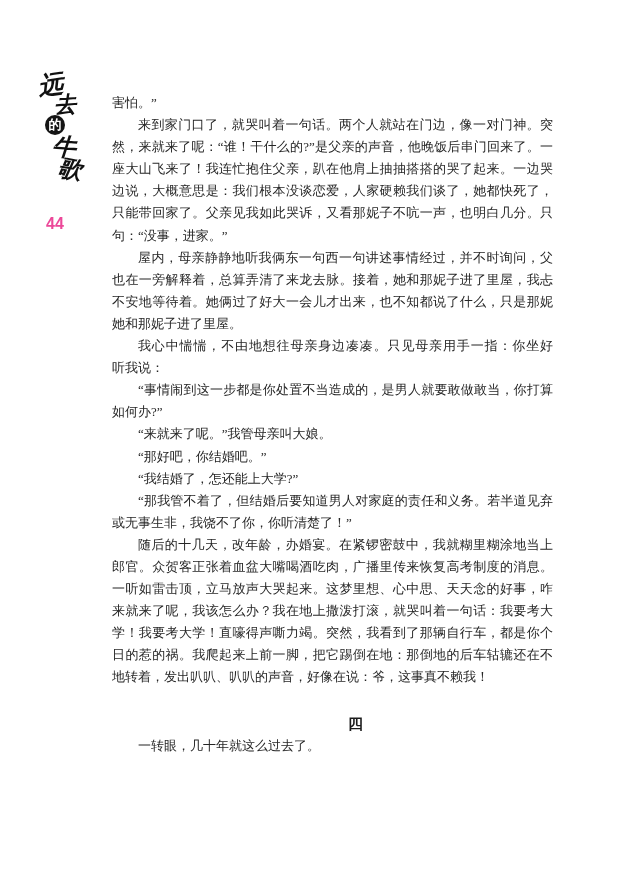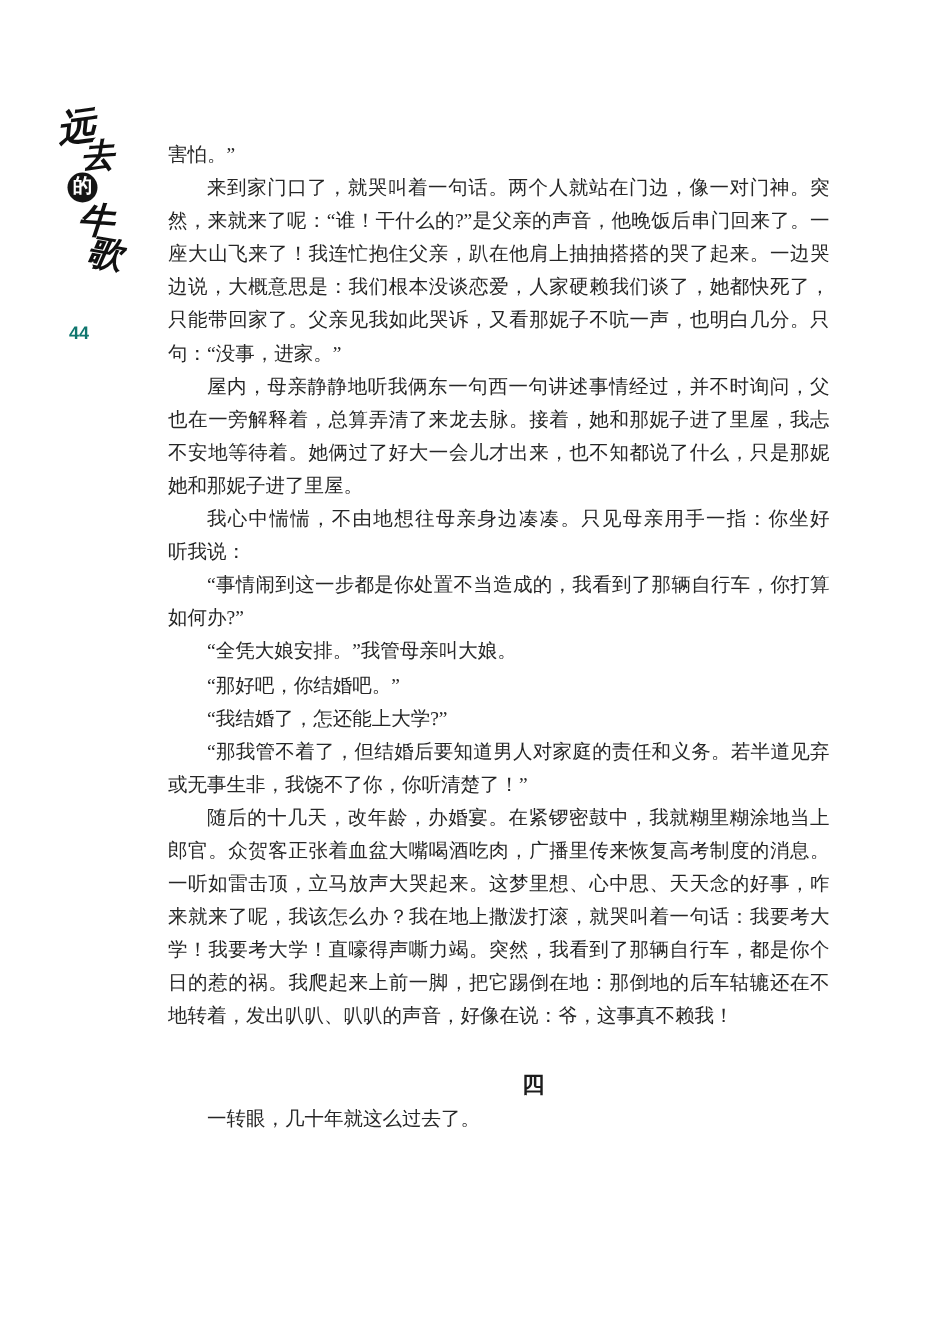--- a/index.html
+++ b/index.html
@@ -43,23 +43,23 @@
     width: 20px;
     height: 20px;
     line-height: 20px;
     text-align: center;
   }
   .page-number {
     position: absolute;
     left: 46px;
     top: 215px;
     font-family: "Liberation Sans", sans-serif;
-    font-size: 12px;
+    font-size: 16px;
     font-weight: bold;
-    color: #0f766e;
+    color: #ec4899;
   }
   
   .body-text {
     position: absolute;
     left: 112px;
     top: 92px;
     width: 441px;
     font-size: 13px;
     color: #262626;
   }
@@ -108,23 +108,23 @@
         <div class="tline full">座大山飞来了！我连忙抱住父亲，趴在他肩上抽抽搭搭的哭了起来。一边哭一</div>
         <div class="tline full">边说，大概意思是：我们根本没谈恋爱，人家硬赖我们谈了，她都快死了，我</div>
         <div class="tline full">只能带回家了。父亲见我如此哭诉，又看那妮子不吭一声，也明白几分。只一</div>
         <div class="tline">句：“没事，进家。”</div>
         <div class="tline indent full">屋内，母亲静静地听我俩东一句西一句讲述事情经过，并不时询问，父亲</div>
         <div class="tline full">也在一旁解释着，总算弄清了来龙去脉。接着，她和那妮子进了里屋，我忐忑</div>
         <div class="tline full">不安地等待着。她俩过了好大一会儿才出来，也不知都说了什么，只是那妮子</div>
         <div class="tline">她和那妮子进了里屋。</div>
         <div class="tline indent full">我心中惴惴，不由地想往母亲身边凑凑。只见母亲用手一指：你坐好了，</div>
         <div class="tline">听我说：</div>
-        <div class="tline indent full">“事情闹到这一步都是你处置不当造成的，我看到了那辆自行车，你打算</div>
+        <div class="tline indent full">“事情闹到这一步都是你处置不当造成的，是男人就要敢做敢当，你打算</div>
         <div class="tline">如何办?”</div>
-        <div class="tline indent">“全凭大娘安排。”我管母亲叫大娘。</div>
+        <div class="tline indent">“来就来了呢。”我管母亲叫大娘。</div>
         <div class="tline indent">“那好吧，你结婚吧。”</div>
         <div class="tline indent">“我结婚了，怎还能上大学?”</div>
         <div class="tline indent full">“那我管不着了，但结婚后要知道男人对家庭的责任和义务。若半道见弃</div>
         <div class="tline">或无事生非，我饶不了你，你听清楚了！”</div>
         <div class="tline indent full">随后的十几天，改年龄，办婚宴。在紧锣密鼓中，我就糊里糊涂地当上新</div>
         <div class="tline full">郎官。众贺客正张着血盆大嘴喝酒吃肉，广播里传来恢复高考制度的消息。我</div>
         <div class="tline full">一听如雷击顶，立马放声大哭起来。这梦里想、心中思、天天念的好事，咋说</div>
         <div class="tline full">来就来了呢，我该怎么办？我在地上撒泼打滚，就哭叫着一句话：我要考大</div>
         <div class="tline full">学！我要考大学！直嚎得声嘶力竭。突然，我看到了那辆自行车，都是你个狗</div>
         <div class="tline full">日的惹的祸。我爬起来上前一脚，把它踢倒在地：那倒地的后车轱辘还在不停</div>

